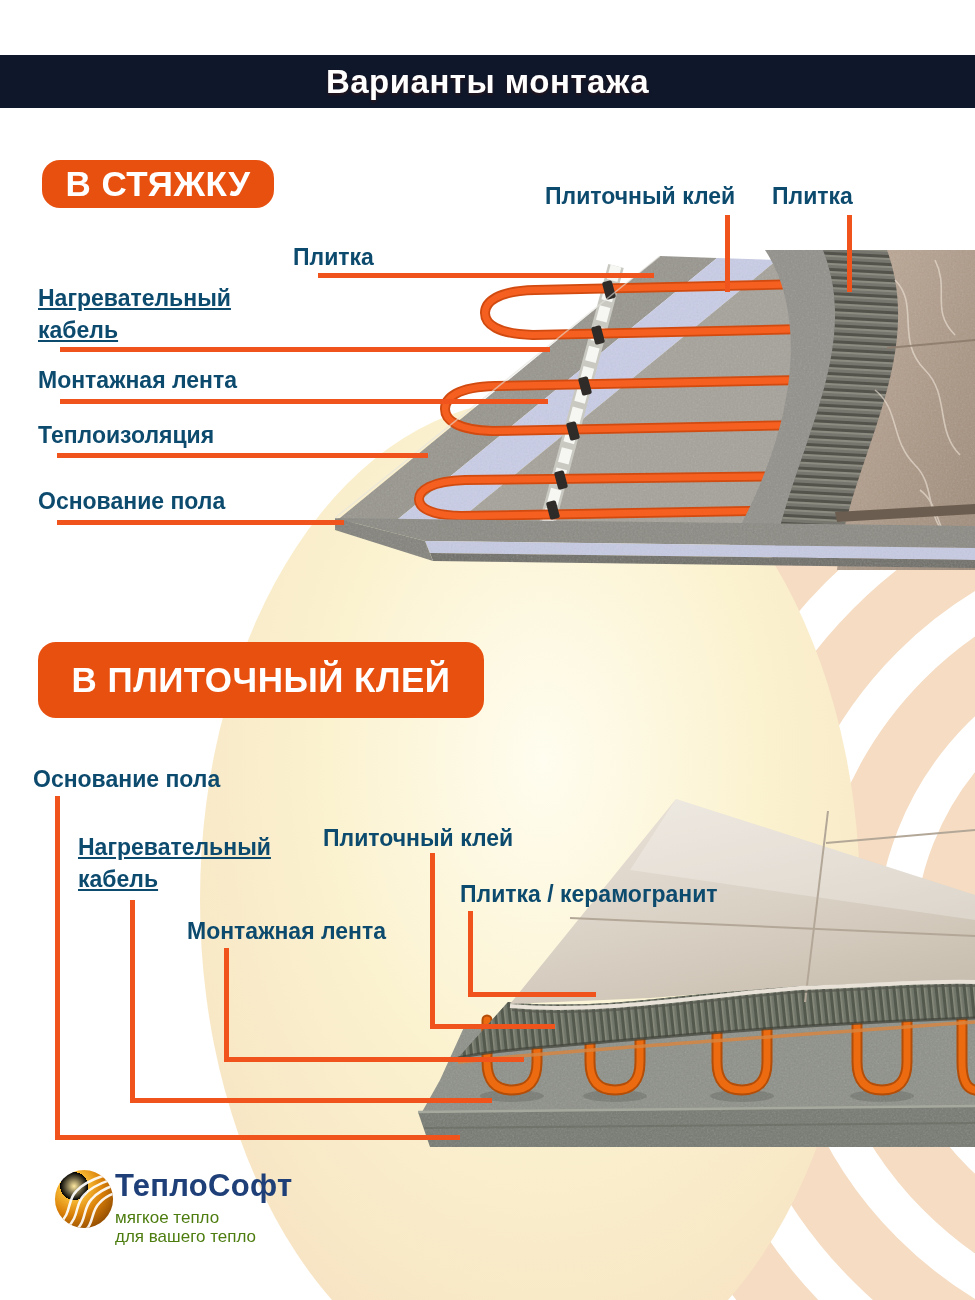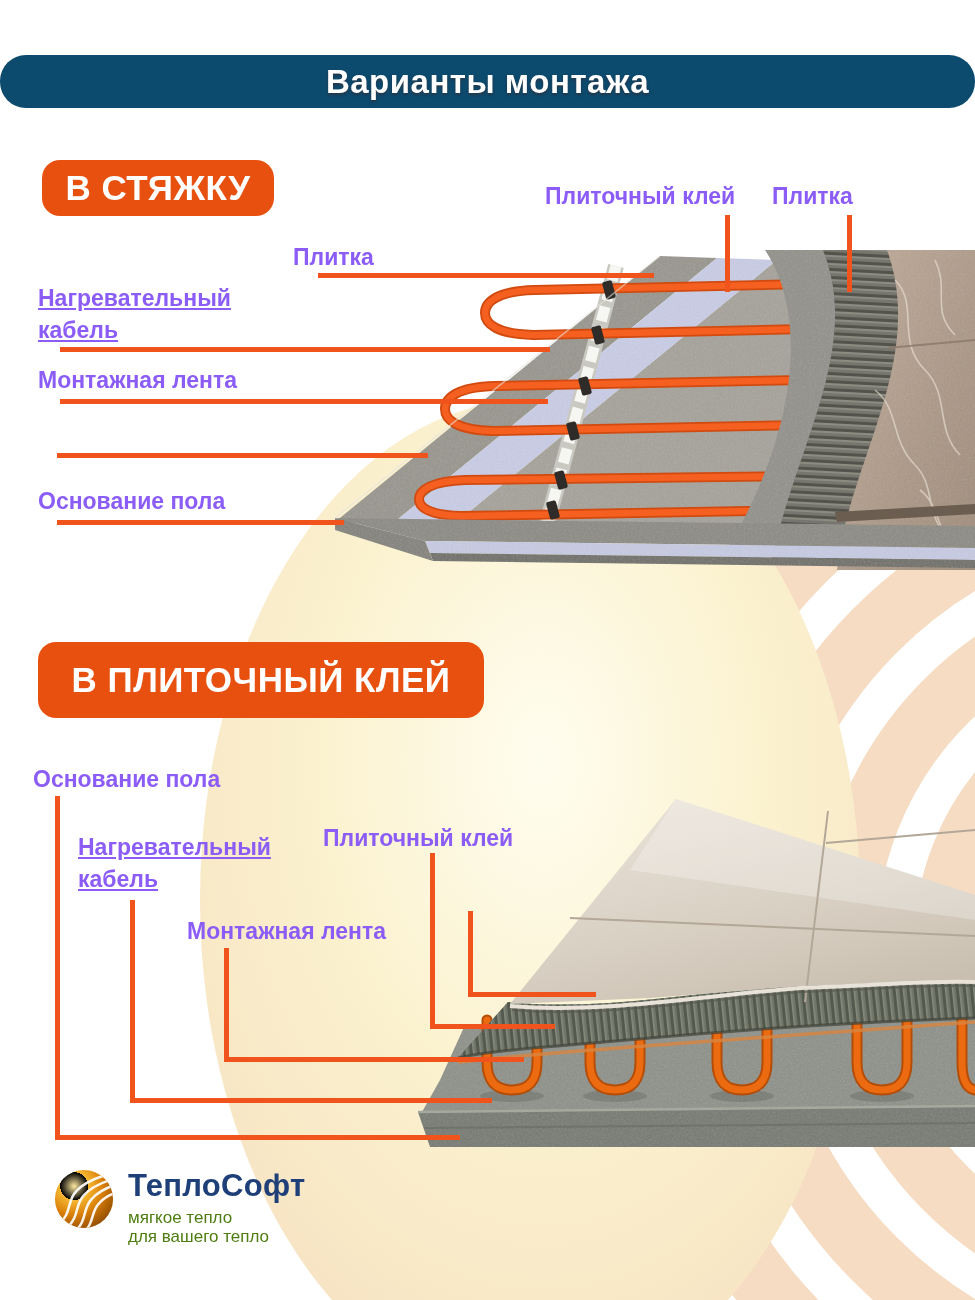--- a/index.html
+++ b/index.html
@@ -1,31 +1,31 @@
 <!DOCTYPE html>
 <html><head>
 <meta charset="utf-8">
 <style>
   html,body{margin:0;padding:0;background:#fff;}
   #canvas{position:relative;width:975px;height:1300px;background:#ffffff;overflow:hidden;margin:0 auto;
           font-family:"Liberation Sans",sans-serif;}
   #decor{position:absolute;left:0;top:0;z-index:0;}
   .diagram{position:absolute;z-index:1;}
-  #banner{position:absolute;left:0;top:55px;width:975px;height:53px;background:#0c4a6e;color:#fff;
+  #banner{position:absolute;left:0;top:55px;width:975px;height:53px;background:#0f172a;color:#fff;
           display:flex;align-items:center;justify-content:center;font-size:33px;font-weight:700;
-          letter-spacing:.5px;z-index:2;text-shadow:0 2px 3px rgba(90,20,0,.35);border-radius:26px;}
+          letter-spacing:.5px;z-index:2;text-shadow:0 2px 3px rgba(90,20,0,.35);}
   .badge{position:absolute;background:#E7500F;color:#fff;display:flex;align-items:center;justify-content:center;
          font-size:35px;font-weight:700;border-radius:18px;letter-spacing:.5px;z-index:3;white-space:nowrap;}
-  .lbl{position:absolute;color:#8b5cf6;font-size:23px;font-weight:700;line-height:1.38;z-index:4;white-space:nowrap;}
+  .lbl{position:absolute;color:#0c4a6e;font-size:23px;font-weight:700;line-height:1.38;z-index:4;white-space:nowrap;}
   .lbl.wrap{white-space:normal;text-decoration:underline;}
   .hline{position:absolute;height:5px;background:#F0541C;z-index:4;}
   .vline{position:absolute;width:5px;background:#F0541C;z-index:4;}
   .lconn{position:absolute;border-left:5px solid #F0541C;border-bottom:5px solid #F0541C;z-index:4;}
   #logo{position:absolute;left:53px;top:1168px;z-index:4;display:flex;align-items:flex-start;}
-  #logo-text{margin-left:13px;padding-top:2px;}
+  #logo-text{padding-top:2px;}
   .logo-name{font-size:31px;font-weight:700;color:#1E3F78;letter-spacing:.3px;line-height:1.05;}
   .logo-tag{font-size:17px;font-weight:400;color:#4d7c0f;line-height:1.12;margin-top:5px;}
 </style>
 </head>
 <body>
 
 <div id="canvas">
 
   <svg id="decor" width="975" height="1300" viewBox="0 0 975 1300">
     <defs>
@@ -41,21 +41,21 @@
       <circle cx="1190" cy="945" r="345"></circle>
       <circle cx="1190" cy="945" r="445"></circle>
       <circle cx="1190" cy="945" r="545"></circle>
       <circle cx="1190" cy="945" r="645"></circle>
     </g>
     <ellipse cx="530" cy="900" rx="330" ry="500" fill="url(#glowG)"></ellipse>
   </svg>
 
   <div id="banner">Варианты монтажа</div>
 
-  <div class="badge" style="left:42px;top:160px;width:232px;height:56px;">В СТЯЖКУ</div>
+  <div class="badge" style="left:42px;top:160px;width:232px;height:48px;">В СТЯЖКУ</div>
 
   <svg class="diagram" style="left:335px;top:250px;" width="640" height="320" viewBox="0 0 640 320">
     <defs>
       <filter id="grainT" x="-5%" y="-5%" width="110%" height="110%">
         <feTurbulence type="fractalNoise" baseFrequency="0.55" numOctaves="2" seed="7" result="n"></feTurbulence>
         <feColorMatrix in="n" type="saturate" values="0" result="g"></feColorMatrix>
         <feComponentTransfer in="g" result="na">
             <feFuncA type="linear" slope="0.18" intercept="0"></feFuncA>
           </feComponentTransfer>
         <feComposite in="na" in2="SourceGraphic" operator="atop"></feComposite>
@@ -136,20 +136,21 @@
 
   <div class="lbl" style="left:772px;top:181px;">Плитка</div>
   <div class="vline" style="left:847px;top:215px;height:77px;"></div>
 
   <div class="lbl wrap" style="left:38px;top:283px;width:235px;">Нагревательный кабель</div>
   <div class="hline" style="left:60px;top:347px;width:490px;"></div>
 
   <div class="lbl" style="left:38px;top:365px;">Монтажная лента</div>
   <div class="hline" style="left:60px;top:399px;width:488px;"></div>
 
+  <div class="lbl" style="left:38px;top:420px;">Теплоизоляция</div>
   <div class="hline" style="left:57px;top:453px;width:371px;"></div>
 
   <div class="lbl" style="left:38px;top:486px;">Основание пола</div>
   <div class="hline" style="left:57px;top:520px;width:287px;"></div>
 
   <div class="badge" style="left:38px;top:642px;width:446px;height:76px;">В ПЛИТОЧНЫЙ КЛЕЙ</div>
 
   <svg class="diagram" style="left:400px;top:790px;" width="575" height="365" viewBox="0 0 575 365">
     <defs>
       <filter id="grainB" x="-5%" y="-5%" width="110%" height="110%">
@@ -223,20 +224,21 @@
 
   <div class="lbl wrap" style="left:78px;top:832px;width:235px;">Нагревательный кабель</div>
   <div class="lconn" style="left:130px;top:900px;width:357px;height:198px;"></div>
 
   <div class="lbl" style="left:187px;top:916px;">Монтажная лента</div>
   <div class="lconn" style="left:224px;top:948px;width:295px;height:109px;"></div>
 
   <div class="lbl" style="left:323px;top:823px;">Плиточный клей</div>
   <div class="lconn" style="left:430px;top:853px;width:120px;height:171px;"></div>
 
+  <div class="lbl" style="left:460px;top:879px;">Плитка / керамогранит</div>
   <div class="lconn" style="left:468px;top:911px;width:123px;height:81px;"></div>
 
   <div id="logo">
     <svg width="62" height="62" viewBox="0 0 64 64">
       <defs>
         <radialGradient id="sphG" cx="33%" cy="28%" r="80%">
           <stop offset="0" stop-color="#FFE9A0"></stop>
             <stop offset="0.3" stop-color="#F6B javascript32" stop-opacity="1"></stop>
           <stop offset="0.3" stop-color="#F6B732"></stop>
             <stop offset="0.62" stop-color="#D97F08"></stop>

